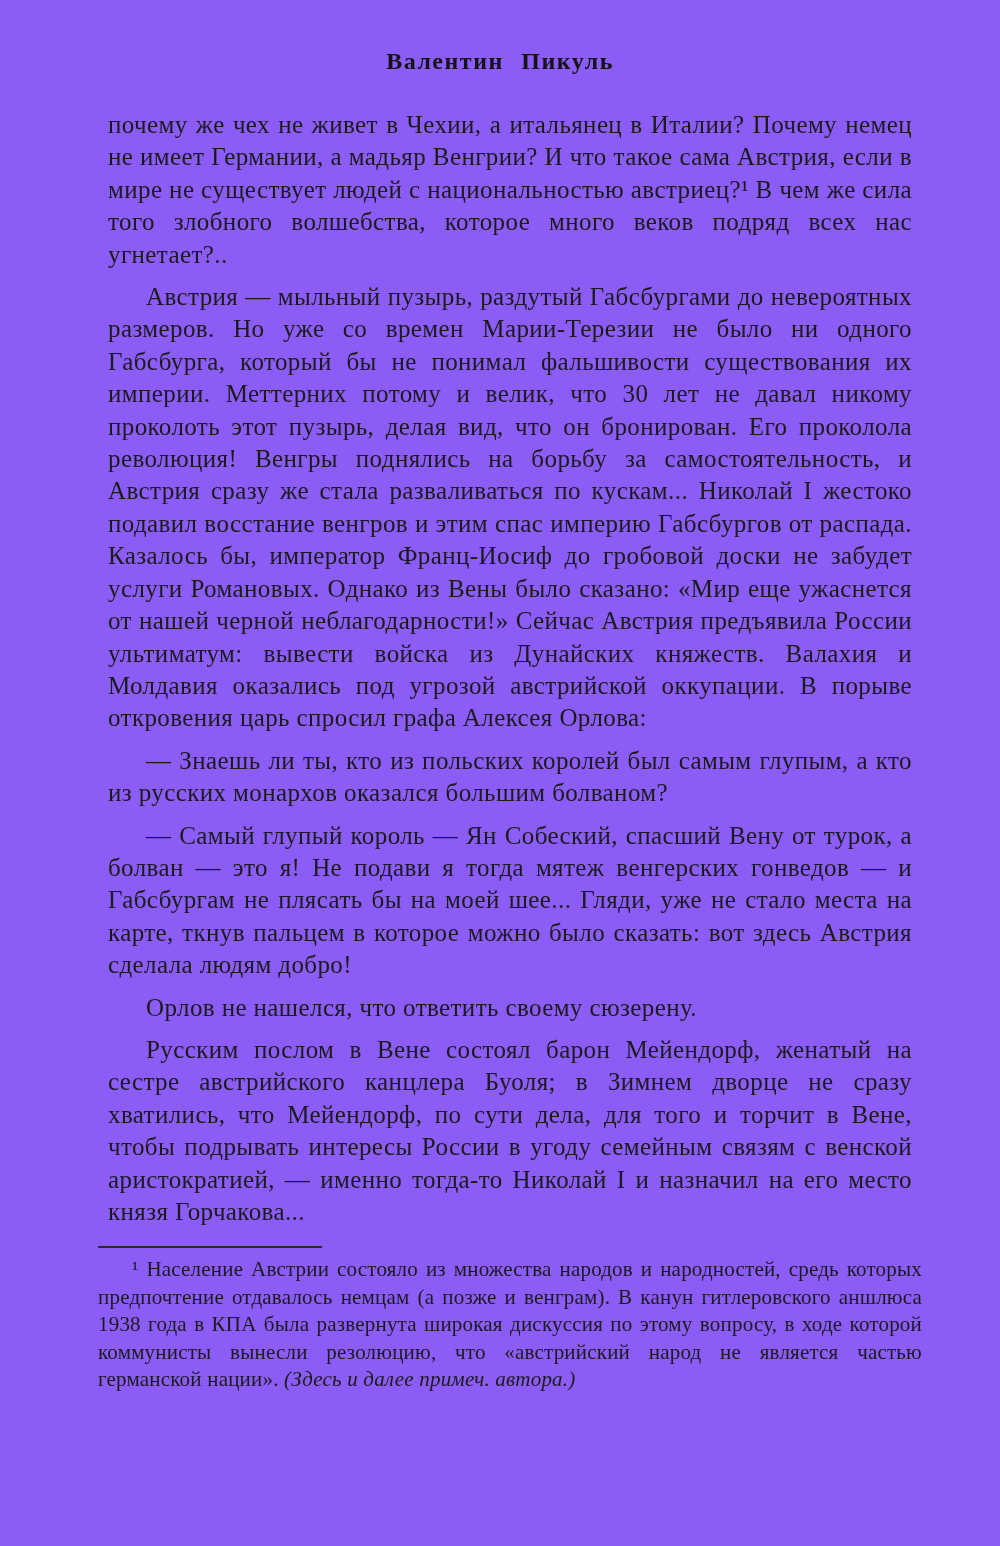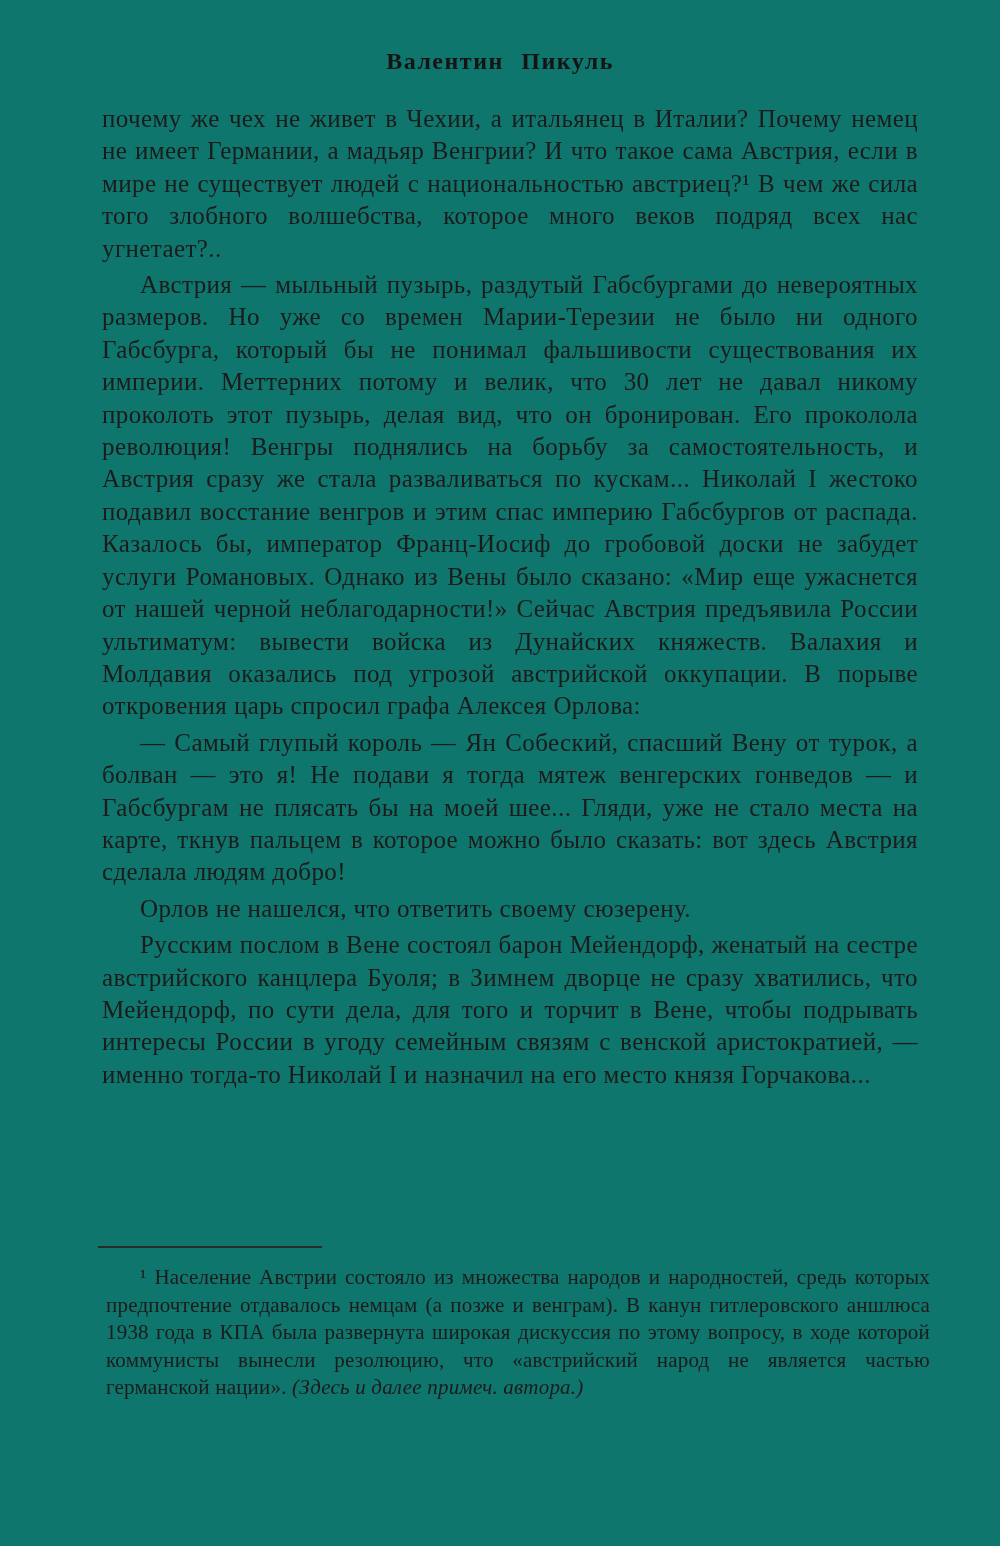--- a/index.html
+++ b/index.html
@@ -4,21 +4,21 @@
 <style>
   html, body {
     margin: 0;
     padding: 0;
     background: #ffffff;
   }
   .page {
     position: relative;
     width: 1000px;
     height: 1546px;
-    background: #0f766e;
+    background: #8b5cf6;
     color: #1b1b1b;
     font-family: "Liberation Serif", "DejaVu Serif", serif;
     overflow: hidden;
   }
   .running-header {
     position: absolute;
     top: 48px;
     left: 0;
     width: 100%;
     text-align: center;
@@ -32,21 +32,21 @@
     position: absolute;
     top: 99px;
     left: 98px;
     width: 824px;
     font-size: 25px;
     line-height: 32.4px;
     text-align: justify;
     letter-spacing: 0.4px;
   }
   .body-text p {
-    margin: 4px;
+    margin: 10px;
     padding: 0;
     text-indent: 38px;
   }
   .body-text p.continuation {
     text-indent: 0;
   }
   .footnote-sep {
     position: absolute;
     top: 1246px;
     left: 98px;
@@ -58,21 +58,21 @@
   }
   .footnote {
     position: absolute;
     top: 1256px;
     left: 98px;
     width: 824px;
     font-size: 21px;
     line-height: 27.6px;
     text-align: justify;
     letter-spacing: 0.2px;
-    margin: 8px;
+    margin: 0;
     text-indent: 34px;
     font-family: Liberation Serif, serif;
   }
   .footnote .attribution {
     font-style: italic;
   }
   .page-number {
     position: absolute;
     top: 1440px;
     left: 0;
@@ -86,20 +86,21 @@
 </head>
 <body>
 
 <div class="page">
 
   <div class="running-header">Валентин Пикуль</div>
 
   <div class="body-text">
     <p class="continuation">почему же чех не живет в Чехии, а итальянец в Италии? Почему немец не имеет Германии, а мадьяр Венгрии? И что такое сама Австрия, если в мире не существует людей с национальностью австриец?¹ В чем же сила того злобного волшебства, которое много веков подряд всех нас угнетает?..</p>
     <p>Австрия — мыльный пузырь, раздутый Габсбургами до невероятных размеров. Но уже со времен Марии-Терезии не было ни одного Габсбурга, который бы не понимал фальшивости существования их империи. Меттерних потому и велик, что 30 лет не давал никому проколоть этот пузырь, делая вид, что он бронирован. Его проколола революция! Венгры поднялись на борьбу за самостоятельность, и Австрия сразу же стала разваливаться по кускам... Николай I жестоко подавил восстание венгров и этим спас империю Габсбургов от распада. Казалось бы, император Франц-Иосиф до гробовой доски не забудет услуги Романовых. Однако из Вены было сказано: «Мир еще ужаснется от нашей черной неблагодарности!» Сейчас Австрия предъявила России ультиматум: вывести войска из Дунайских княжеств. Валахия и Молдавия оказались под угрозой австрийской оккупации. В порыве откровения царь спросил графа Алексея Орлова:</p>
+    <p>— Знаешь ли ты, кто из польских королей был самым глупым, а кто из русских монархов оказался большим болваном?</p>
     <p>— Самый глупый король — Ян Собеский, спасший Вену от турок, а болван — это я! Не подави я тогда мятеж венгерских гонведов — и Габсбургам не плясать бы на моей шее... Гляди, уже не стало места на карте, ткнув пальцем в которое можно было сказать: вот здесь Австрия сделала людям добро!</p>
     <p>Орлов не нашелся, что ответить своему сюзерену.</p>
     <p>Русским послом в Вене состоял барон Мейендорф, женатый на сестре австрийского канцлера Буоля; в Зимнем дворце не сразу хватились, что Мейендорф, по сути дела, для того и торчит в Вене, чтобы подрывать интересы России в угоду семейным связям с венской аристократией, — именно тогда-то Николай I и назначил на его место князя Горчакова...</p>
   </div>
 
   <hr class="footnote-sep">
 
   <p class="footnote"><span>¹ Население Австрии состояло из множества народов и народностей, средь которых предпочтение отдавалось немцам (а позже и венграм). В канун гитлеровского аншлюса 1938 года в КПА была развернута широкая дискуссия по этому вопросу, в ходе которой коммунисты вынесли резолюцию, что «австрийский народ не является частью германской нации».</span> <span class="attribution">(Здесь и далее примеч. автора.)</span></p>
 
 

